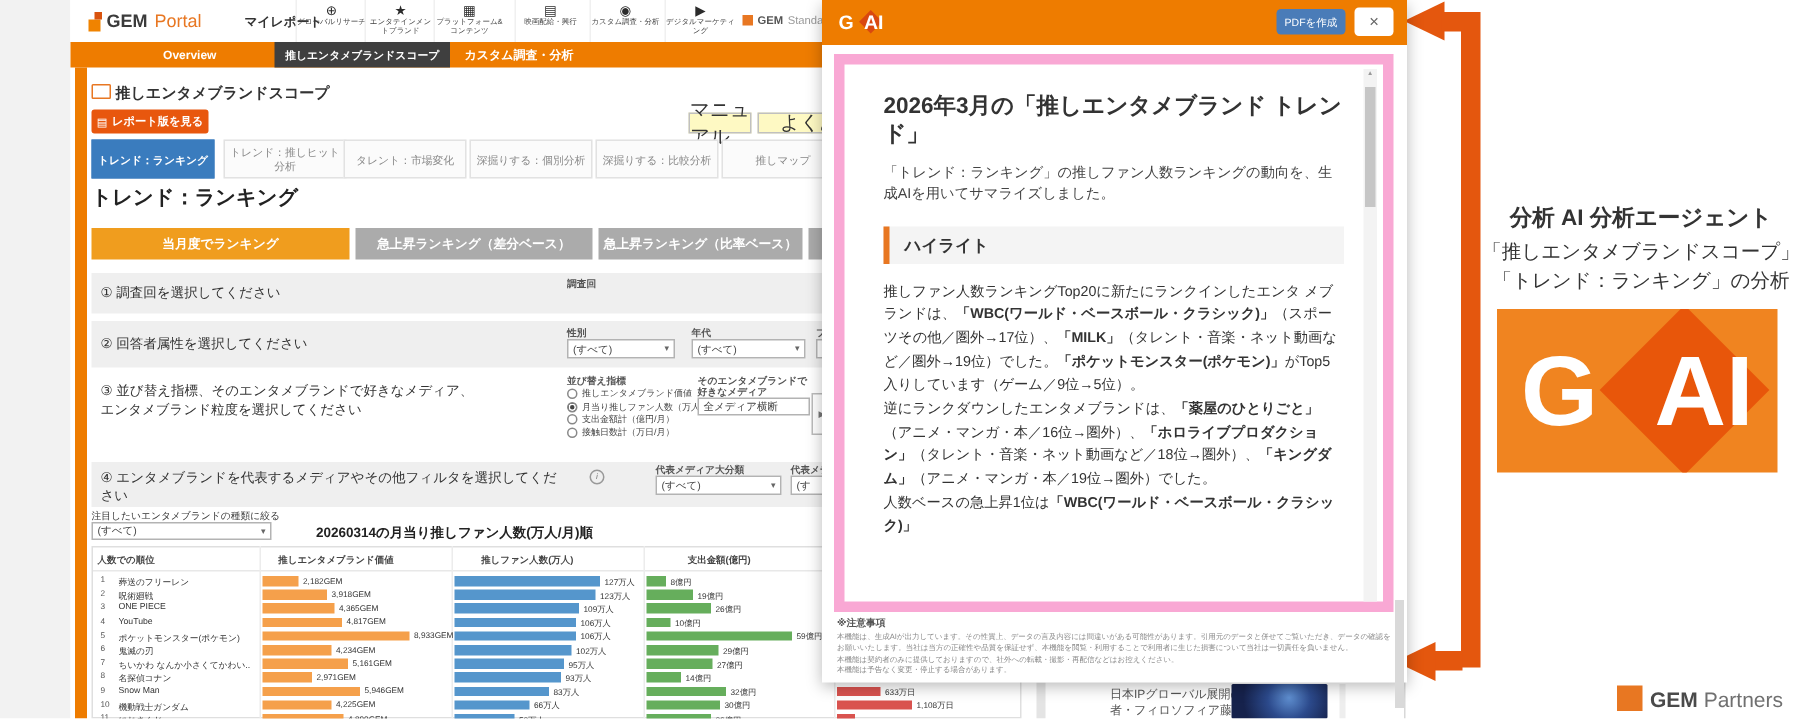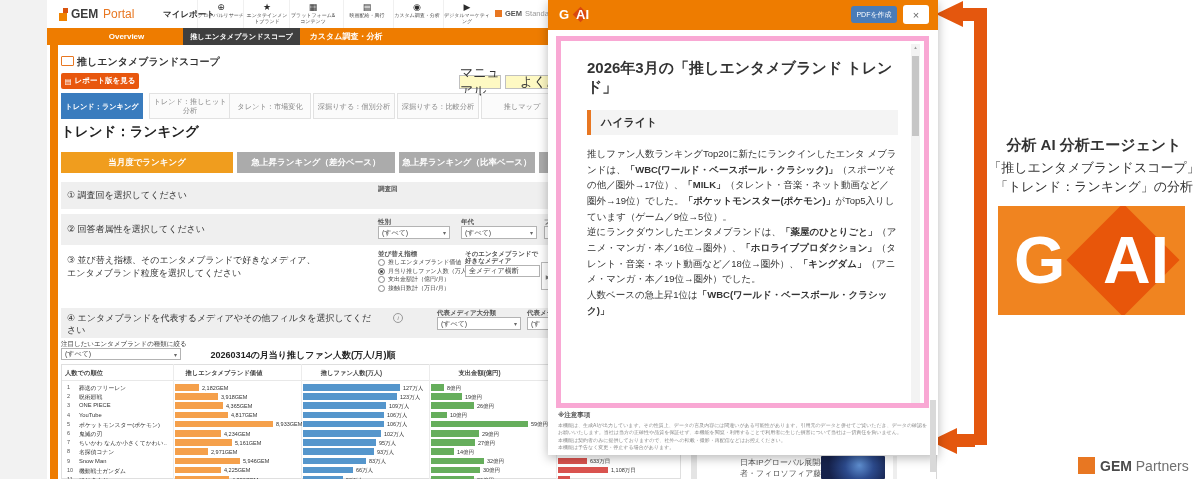--- a/index.html
+++ b/index.html
@@ -73,21 +73,21 @@
   #gai{position:absolute;left:548px;top:0;width:390px;height:455px;background:#fff;z-index:10;
        box-shadow:0 3px 10px rgba(0,0,0,.28)}
   .ghead{position:absolute;left:0;top:0;width:100%;height:30px;background:#EE7C00}
   .glogo{position:absolute;left:10px;top:6px;width:52px;height:18px}
   .gd{position:absolute;left:17px;top:3px;width:11px;height:11px;background:#D9480F;transform:rotate(45deg)}
   .gl{position:absolute;top:1px;color:#fff;font-weight:bold;font-size:13px;z-index:2}
   .pdfbtn{position:absolute;left:303px;top:6px;width:46px;height:17px;background:#4A7CB8;border-radius:3px;color:#fff;
           font-size:7px;display:flex;align-items:center;justify-content:center}
   .closebtn{position:absolute;left:355px;top:5px;width:26px;height:19px;background:#fff;border-radius:3px;color:#666;
             font-size:11px;display:flex;align-items:center;justify-content:center}
-  .gcard{position:absolute;left:8px;top:36px;width:373px;height:372px;border:5px solid #f9a8d4;background:#fff;
+  .gcard{position:absolute;left:8px;top:36px;width:373px;height:372px;border:7px solid #f9a8d4;background:#fff;
          overflow:hidden;box-sizing:border-box}
   .gcontent{padding:14px 26px 0 26px}
   .gt{font-size:15px;font-weight:bold;color:#333;margin:4px 0 10px}
   .gintro{font-size:9.5px;color:#444;line-height:1.5}
   .gsec{margin-top:13px;background:#F4F4F4;border-left:4px solid #E87722;padding:5px 10px;font-size:11px;
         font-weight:bold;color:#333}
   .gp{font-size:9.5px;color:#333;line-height:1.65;margin-top:11px}
   .gp b{font-weight:bold}
   .gscroll{position:absolute;right:4px;top:3px;width:9px;height:364px;background:#F3F3F3}
   .gthumb{position:absolute;left:1px;top:12px;width:7px;height:80px;background:#C6C6C6}
@@ -404,20 +404,21 @@
         <span class="gd"></span>
         <span class="gl" style="left:1px">G</span>
         <span class="gl" style="left:18px">AI</span>
       </div>
       <div class="pdfbtn">PDFを作成</div>
       <div class="closebtn">×</div>
     </div>
     <div class="gcard">
       <div class="gcontent">
         <div class="gt">2026年3月の「推しエンタメブランド トレンド」</div>
+        <div class="gintro">「トレンド：ランキング」の推しファン人数ランキングの動向を、生成AIを用いてサマライズしました。</div>
         <div class="gsec">ハイライト</div>
         <div class="gp"><span>推しファン人数ランキングTop20に新たにランクインしたエンタ メブランドは、</span><b>「WBC(ワールド・ベースボール・クラシック)」</b><span>（スポーツその他／圏外→17位）、</span><b>「MILK」</b><span>（タレント・音楽・ネット動画など／圏外→19位）でした。</span><b>「ポケットモンスター(ポケモン)」</b><span>がTop5入りしています（ゲーム／9位→5位）。</span></div>
         <div class="gp" style="margin-top:0"><span>逆にランクダウンしたエンタメブランドは、</span><b>「薬屋のひとりごと」</b><span>（アニメ・マンガ・本／16位→圏外）、</span><b>「ホロライブプロダクション」</b><span>（タレント・音楽・ネット動画など／18位→圏外）、</span><b>「キングダム」</b><span>（アニメ・マンガ・本／19位→圏外）でした。</span></div>
         <div class="gp" style="margin-top:0"><span>人数ベースの急上昇1位は</span><b>「WBC(ワールド・ベースボール・クラシック)」</b></div>
 
       </div>
       <div class="gscroll">
         <div class="garr" style="top:0">▴</div>
         <div class="gthumb"></div>
         <div class="garr" style="bottom:0">▾</div>

